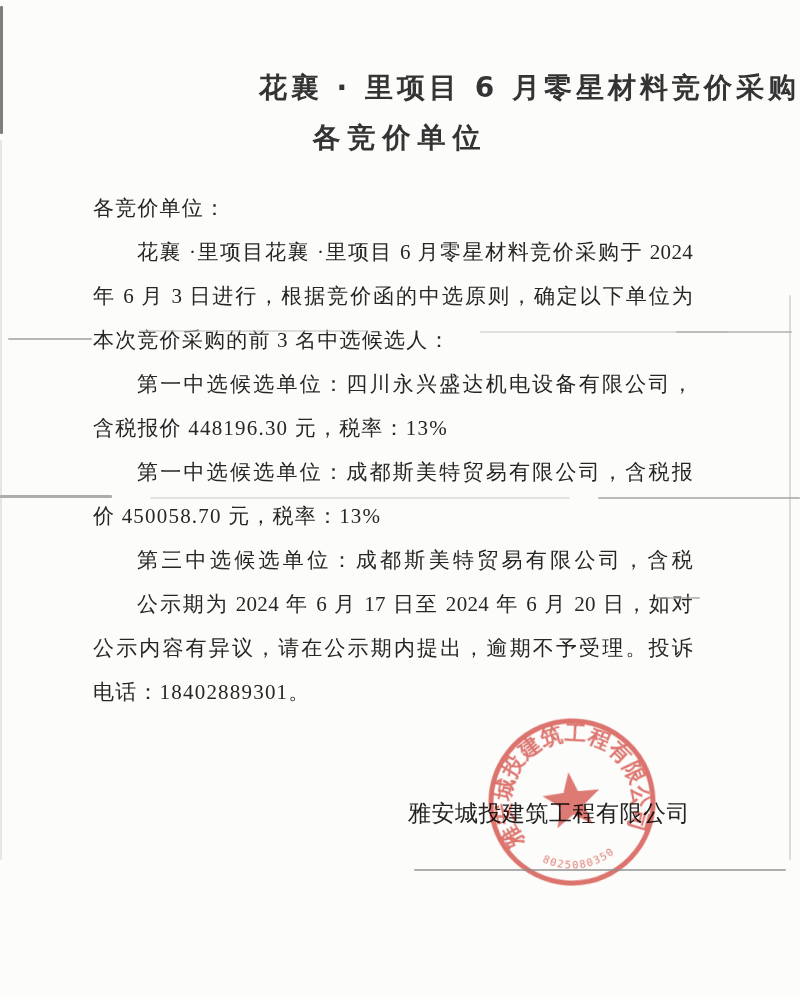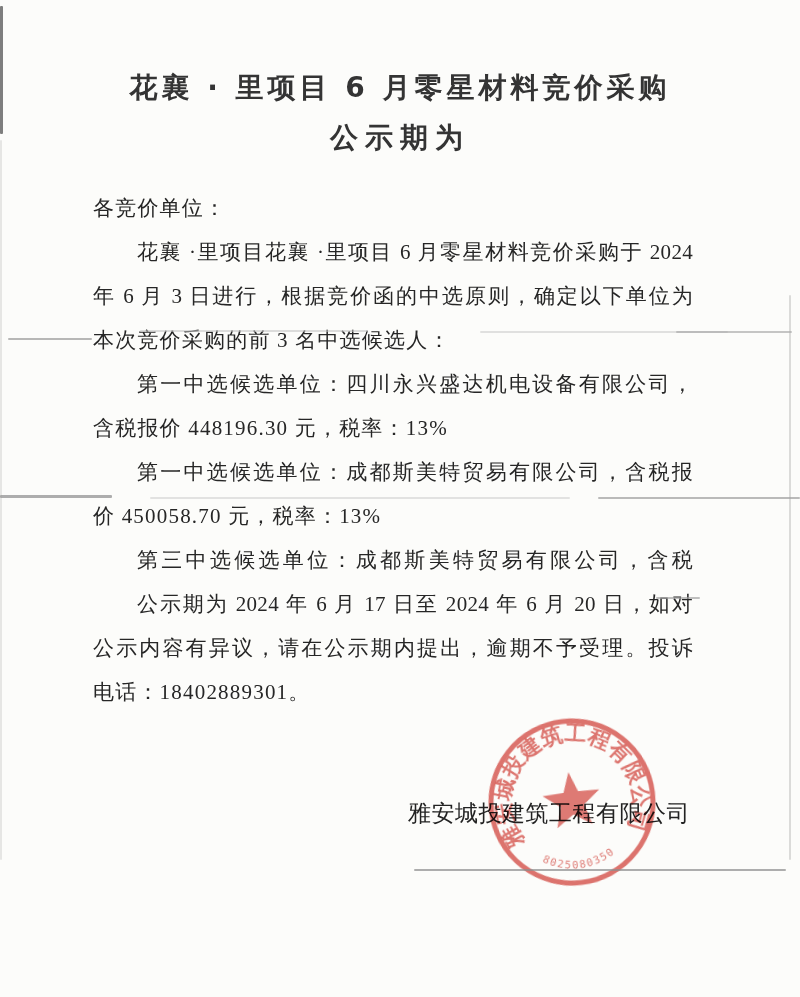--- a/index.html
+++ b/index.html
@@ -11,21 +11,21 @@
   .page{
     position:relative;width:800px;height:997px;overflow:hidden;
     background:#fcfcfa;color:#2a2a2a;
   }
   
   .title-block{
     position:absolute;left:0;top:64px;width:800px;
     text-align:center;font-family:"DejaVu Sans","Liberation Sans",sans-serif;
     font-weight:bold;color:#343434;
   }
-  .title-line1{font-size:28px;letter-spacing:4px;line-height:48px;}
+  .title-line1{font-size:28px;letter-spacing:4px;line-height:48px;text-align:right;}
   .title-line2{font-size:28px;letter-spacing:7px;line-height:48px;margin-top:2px;}
   
   .doc-body{
     position:absolute;left:93px;top:186px;width:600px;
     font-size:21px;color:#262626;
   }
   .ln{
     height:44px;line-height:44px;white-space:nowrap;
     letter-spacing:1.2px;
   }
@@ -70,21 +70,21 @@
   .a-dash{left:656px;top:597px;width:44px;height:2px;background:#9f9f9f;opacity:.65;}
   .a-underdate{left:414px;top:869px;width:372px;height:2px;background:#8d8d8d;opacity:.7;}
 </style>
 </head>
 <body>
 
 <div class="page">
 
   <div class="title-block">
     <div class="title-line1">花襄 · 里项目 6 月零星材料竞价采购</div>
-    <div class="title-line2">公示期为</div>
+    <div class="title-line2">各竞价单位</div>
   </div>
 
   <div class="doc-body">
     <div class="ln">各竞价单位：</div>
     <div class="ln just indent">花襄 ·里项目花襄 ·里项目 6 月零星材料竞价采购于 2024</div>
     <div class="ln just">年 6 月 3 日进行，根据竞价函的中选原则，确定以下单位为</div>
     <div class="ln">本次竞价采购的前 3 名中选候选人：</div>
     <div class="ln just indent">第一中选候选单位：四川永兴盛达机电设备有限公司，</div>
     <div class="ln">含税报价 448196.30 元，税率：13%</div>
     <div class="ln just indent">第一中选候选单位：成都斯美特贸易有限公司，含税报</div>

